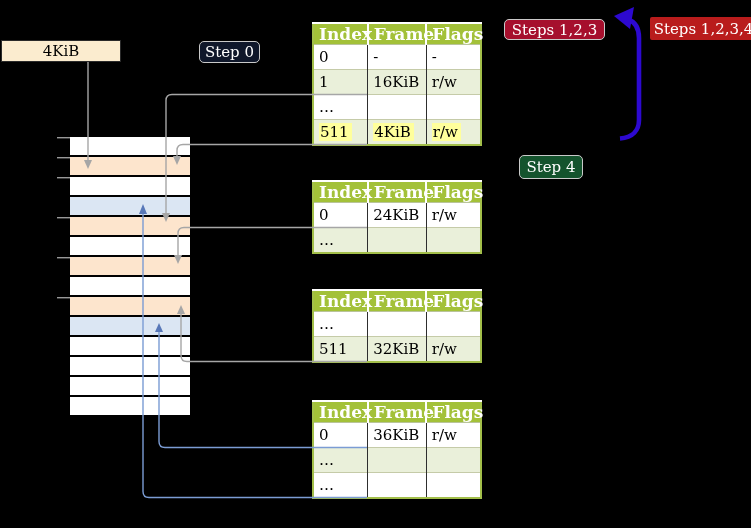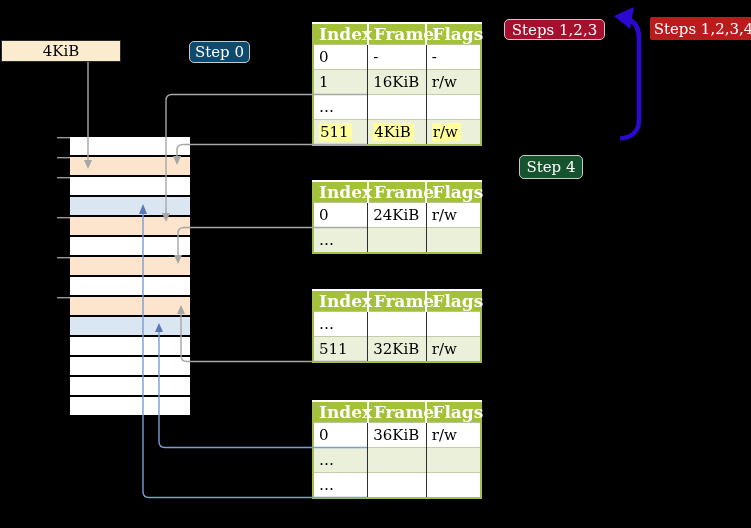--- a/index.html
+++ b/index.html
@@ -46,21 +46,21 @@
   
   svg.overlay { position:absolute; left:0; top:0; z-index:10; pointer-events:none; }
 </style>
 </head>
 <body>
 
 <div class="stage">
 
   <div class="pagesize" style="background: rgb(251, 236, 207);">4KiB</div>
 
-  <div class="badge" style="left: 189px; top: 41px; width: 59px; height: 20px; background: #0c4a6e;">Step 0</div>
+  <div class="badge" style="left: 199px; top: 41px; width: 59px; height: 20px; background: #0f172a;">Step 0</div>
   <div class="badge" style="left: 504px; top: 19px; width: 99px; height: 19px; background: rgb(166, 15, 45);">Steps 1,2,3</div>
   <div class="badge blue" style="left: 650px; top: 17px; width: 107px; height: 23px; background: #b91c1c; text-align: center;">Steps 1,2,3,4</div>
   <div class="badge" style="left: 519px; top: 155px; width: 62px; height: 22px; background: #14532d;">Step 4</div>
 
   <div class="memcol">
     <div class="mrow" style="background: rgb(255, 255, 255);"></div>
     <div class="mrow" style="background: rgb(253, 229, 205);"></div>
     <div class="mrow" style="background: rgb(255, 255, 255);"></div>
     <div class="mrow" style="background: rgb(219, 230, 243);"></div>
     <div class="mrow" style="background: rgb(253, 229, 205);"></div>

